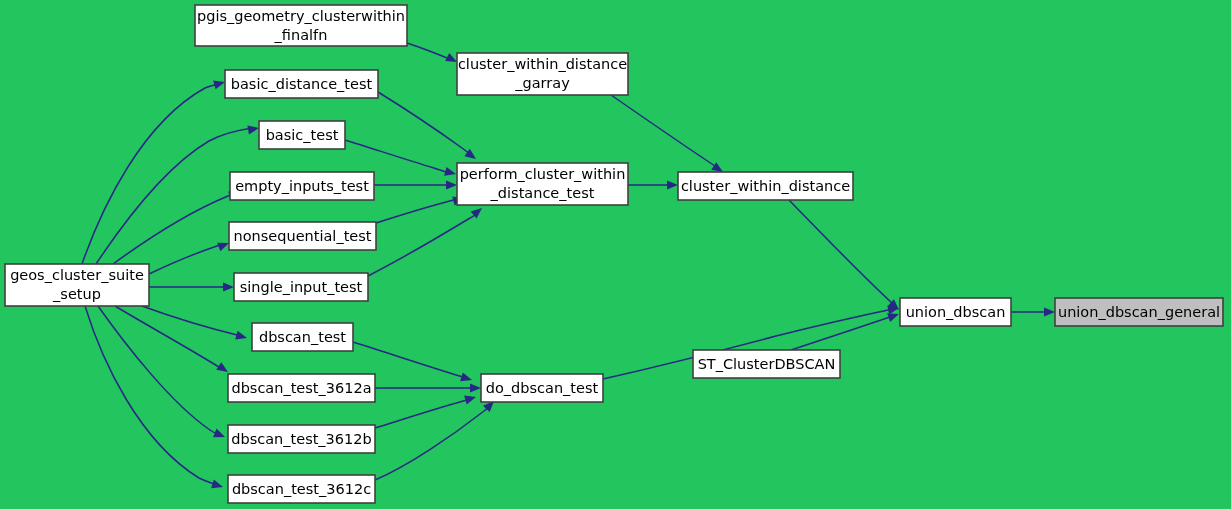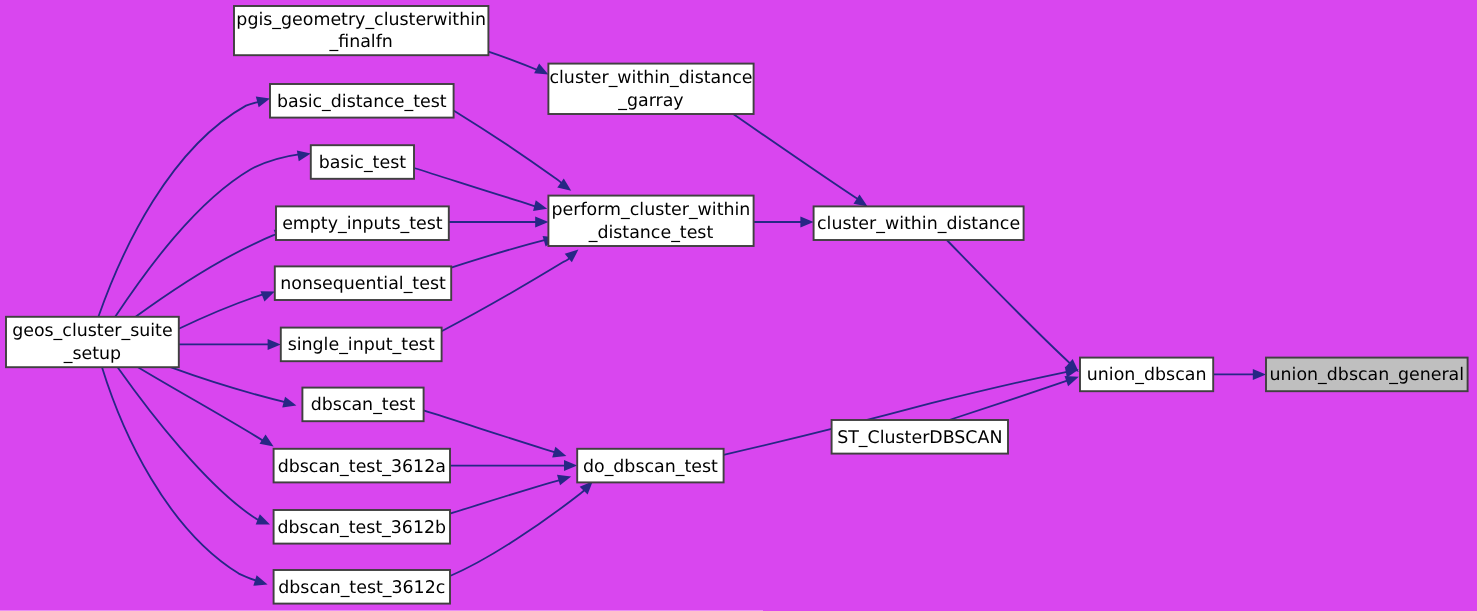--- a/index.html
+++ b/index.html
@@ -7,21 +7,21 @@
     padding: 0;
     background: #ffffff;
   }
   body {
     font-family: "DejaVu Sans", "Liberation Sans", sans-serif;
   }
   #graph-root {
     position: relative;
     width: 1231px;
     height: 509px;
-    background: #d946ef;
+    background: #22c55e;
     overflow: hidden;
   }
   svg.callgraph {
     display: block;
     width: 1231px;
     height: 509px;
   }
   .node-box {
     fill: #ffffff;
     stroke: #404040;

